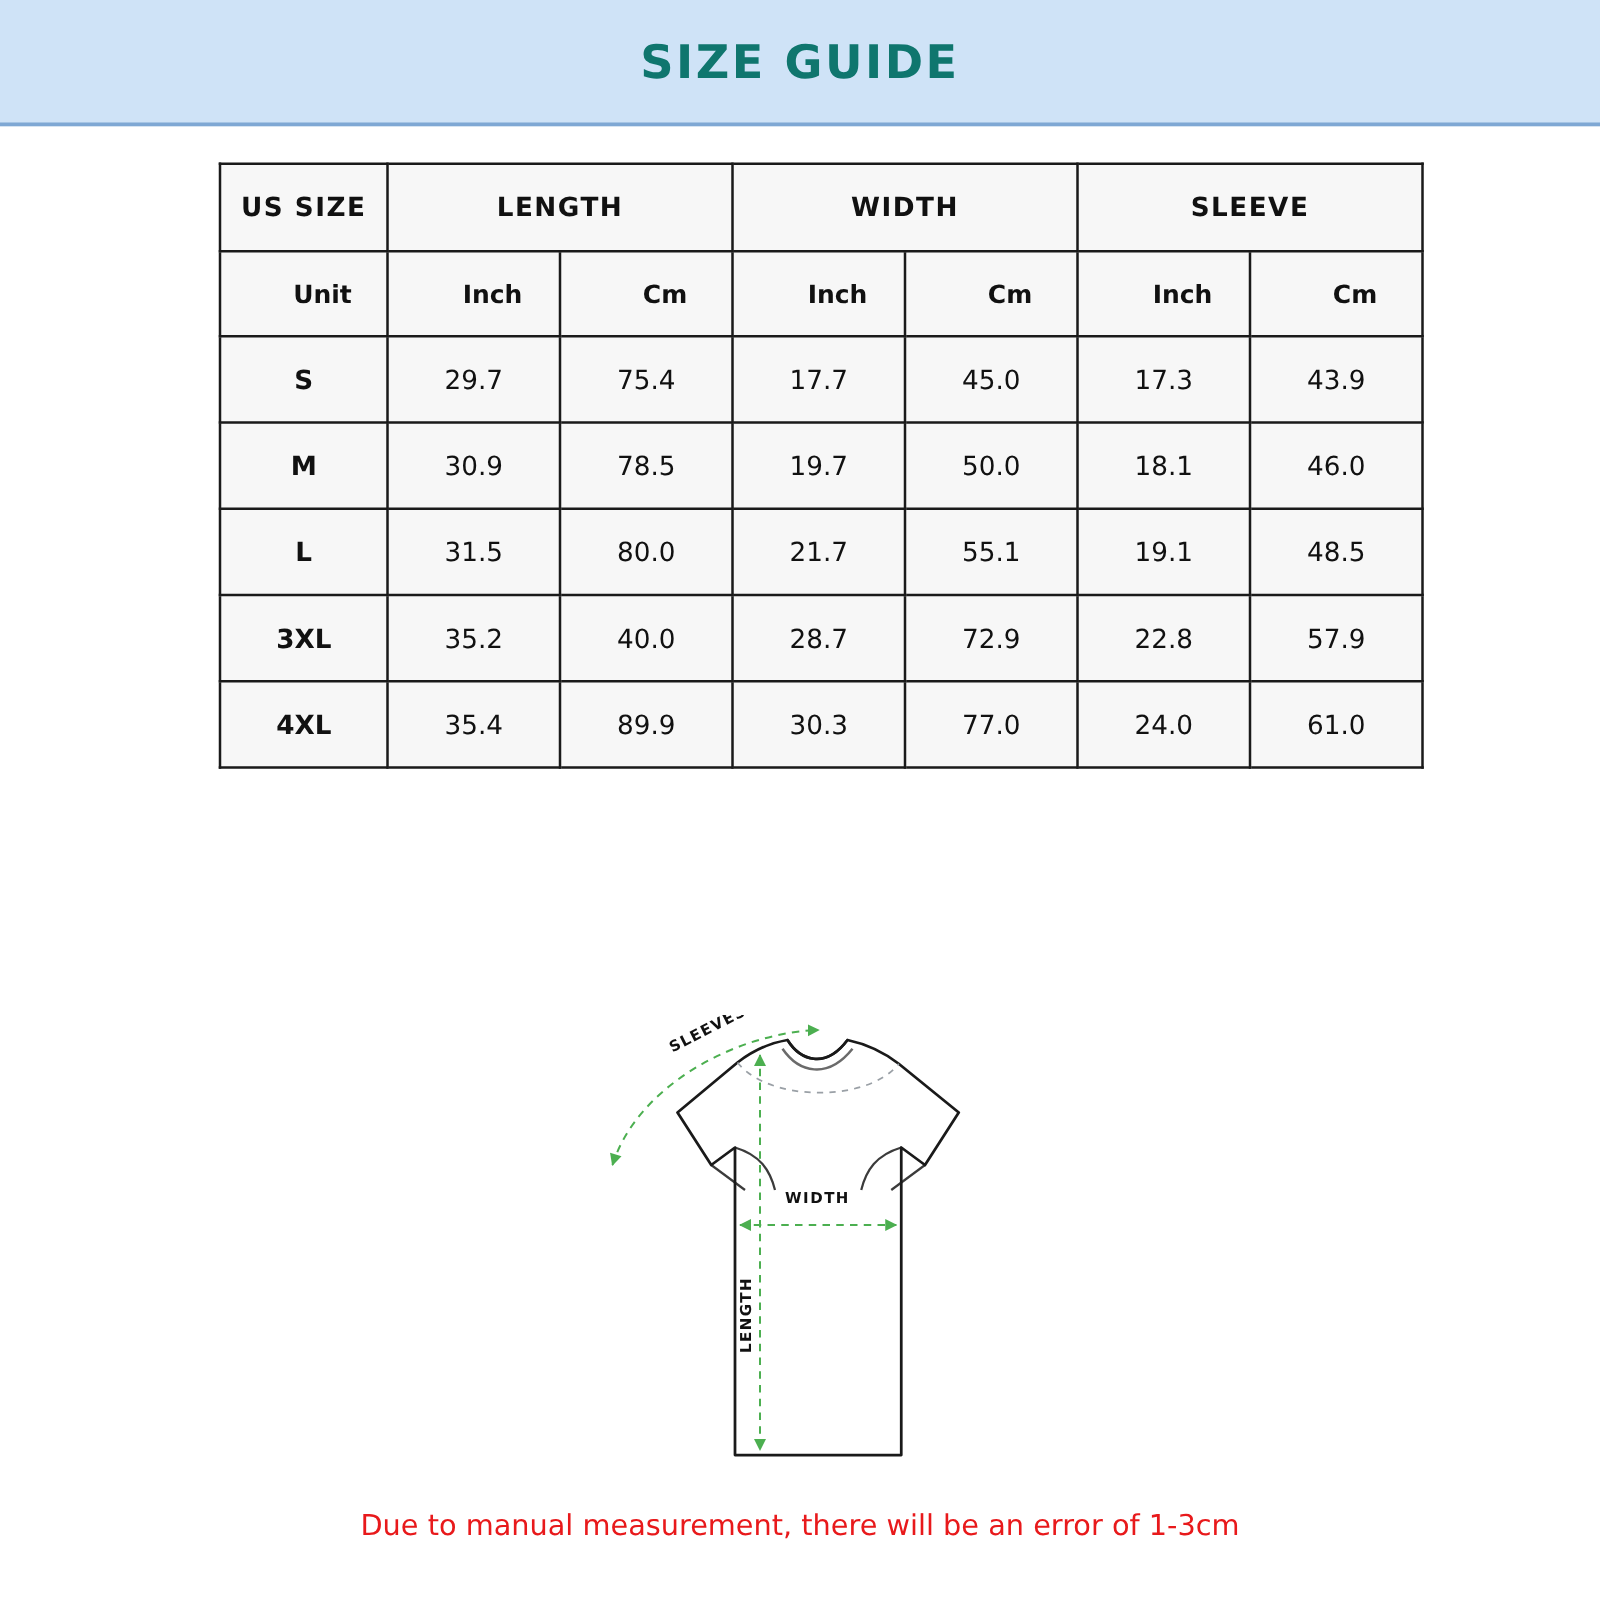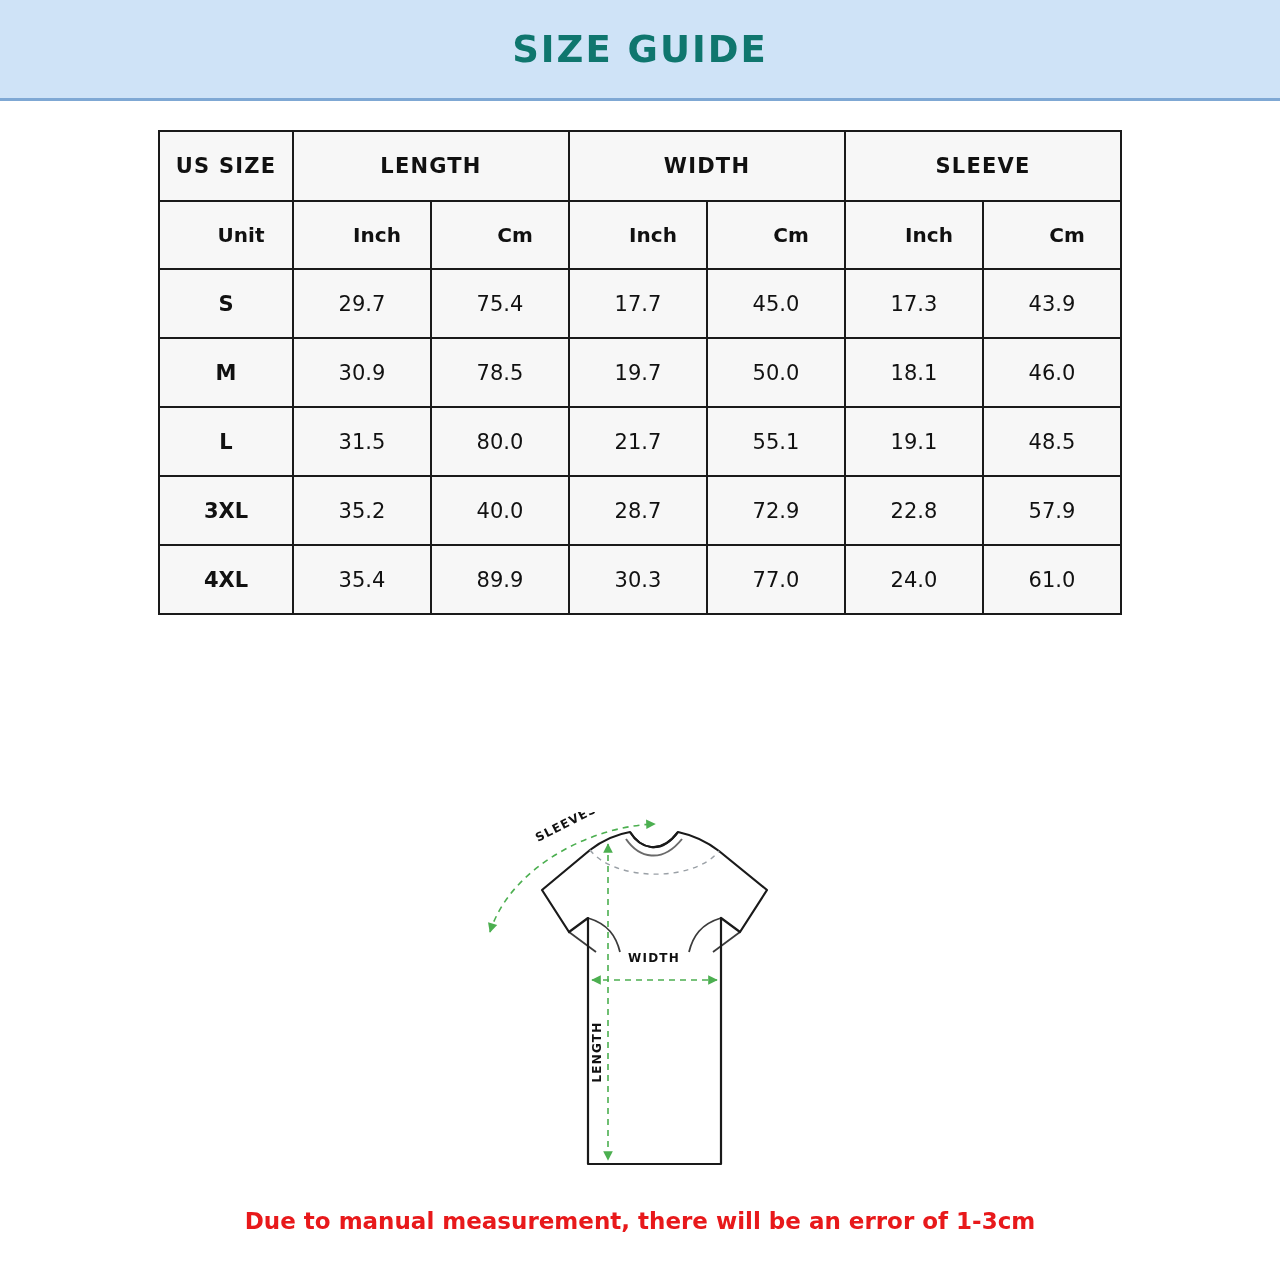--- a/index.html
+++ b/index.html
@@ -33,21 +33,21 @@
     font-size: 37px;
     font-weight: bold;
     letter-spacing: 2px;
     color: #0f766e;
     font-family: "DejaVu Sans", sans-serif;
   }
 
   
   .table-wrap {
     position: absolute;
-    left: 158px;
+    left: 175px;
     top: 130px;
     width: 964px;
   }
   table.size-table {
     border-collapse: collapse;
     width: 964px;
     table-layout: fixed;
   }
   table.size-table td,
   table.size-table th {
@@ -91,21 +91,21 @@
 
   
   .footer-note {
     position: absolute;
     left: 0;
     top: 1208px;
     width: 1280px;
     text-align: center;
     color: #e8191b;
     font-size: 23px;
-    font-weight: bold;
+    font-weight: normal;
     font-family: "DejaVu Sans", sans-serif;
   }
 </style>
 </head>
 <body>
 
 <div class="header-band">
   <div class="header-title">SIZE GUIDE</div>
 </div>
 

